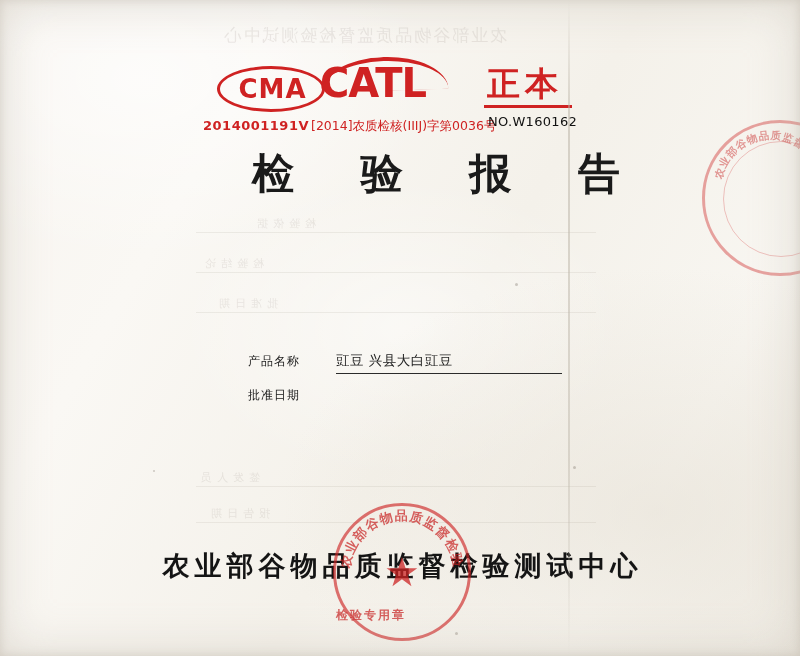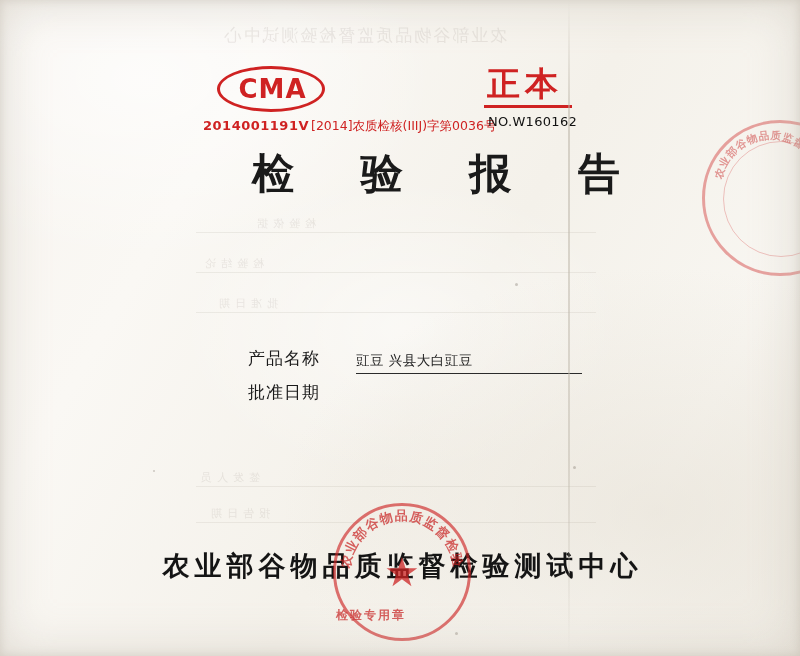--- a/index.html
+++ b/index.html
@@ -208,21 +208,21 @@
     width: 310px;
   }
   .field-row {
     position: relative;
     height: 34px;
     display: flex;
     align-items: flex-end;
   }
   .field-label {
     font-family: Liberation Mono, monospace;
-    font-size: 17px;
+    font-size: 12px;
     color: #1b1b1b;
     letter-spacing: 1px;
     white-space: nowrap;
     padding-bottom: 4px;
     margin-top: 48px;
   }
   .field-value-wrap {
     position: relative;
     flex: 1;
     margin-left: 8px;
@@ -362,20 +362,24 @@
   <div class="ghost-line" style="left:196px; top:522px; width:400px;"></div>
 
   <div class="header">
 
     <div class="cma">
       <div class="cma-ellipse"></div>
       <div class="cma-text">CMA</div>
     </div>
     <div class="cma-code">2014001191V</div>
 
+    <div class="catl">
+      <div class="catl-swoosh"></div>
+      <div class="catl-text">CATL</div>
+    </div>
     <div class="catl-code">[2014]农质检核(IIIJ)字第0036号</div>
 
     <div class="zhengben">正本</div>
     <div class="zhengben-underline"></div>
     <div class="report-no">NO.W160162</div>
   </div>
 
   <div class="title">检 验 报 告</div>
 
   <div class="fields">

